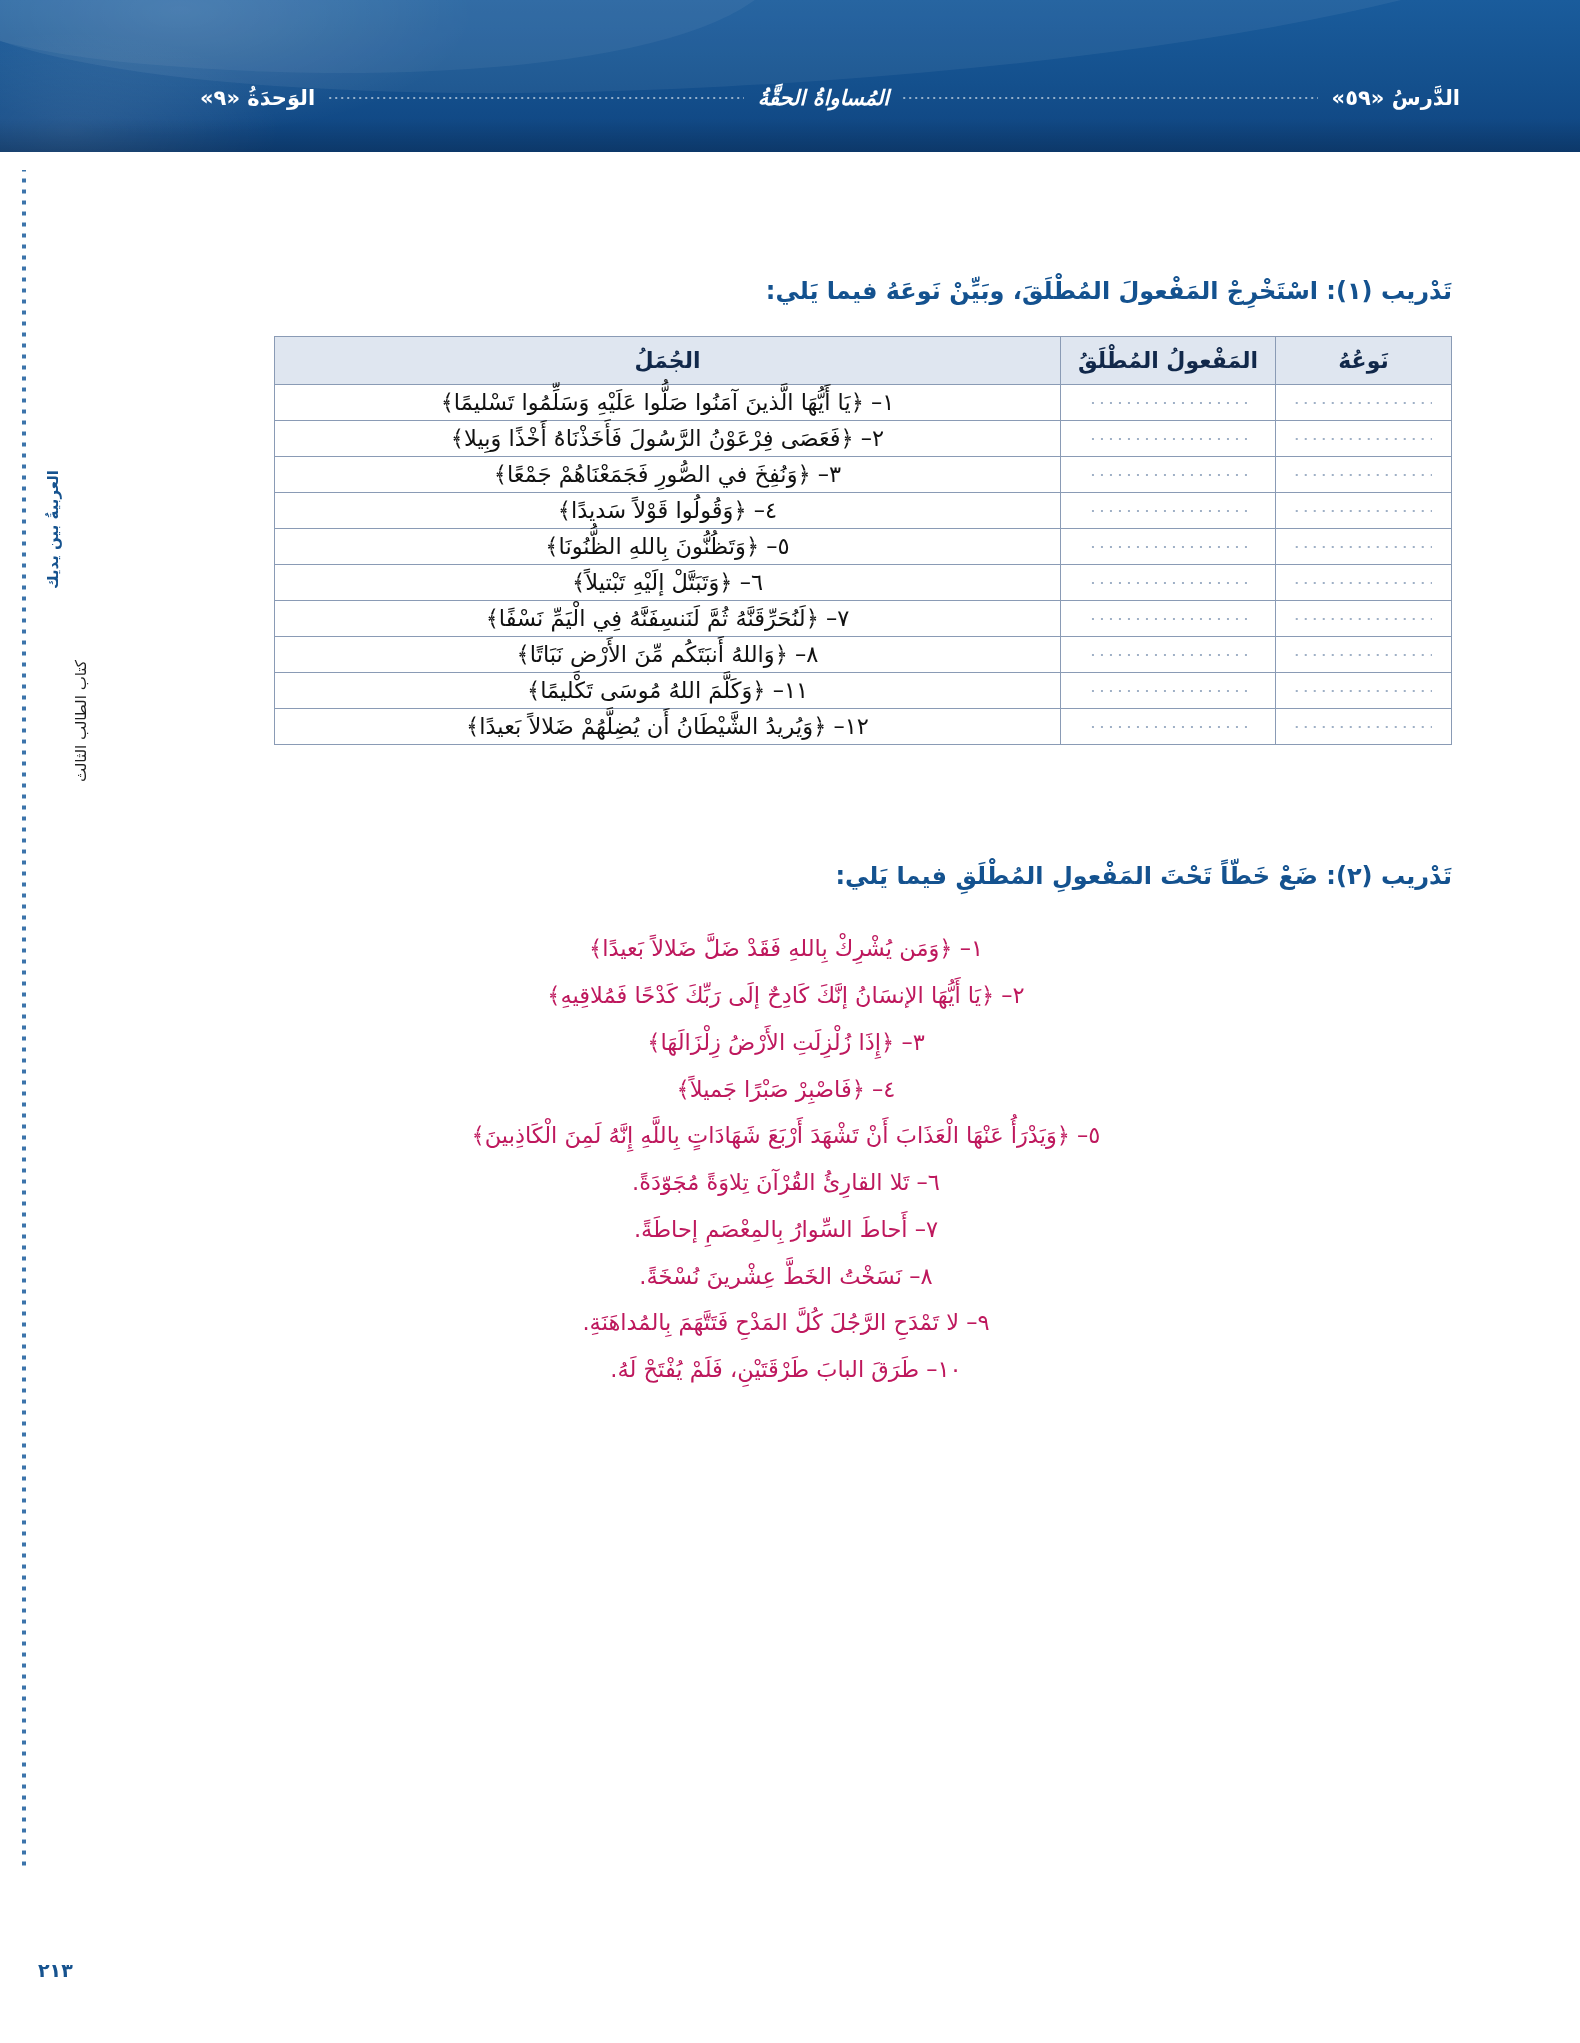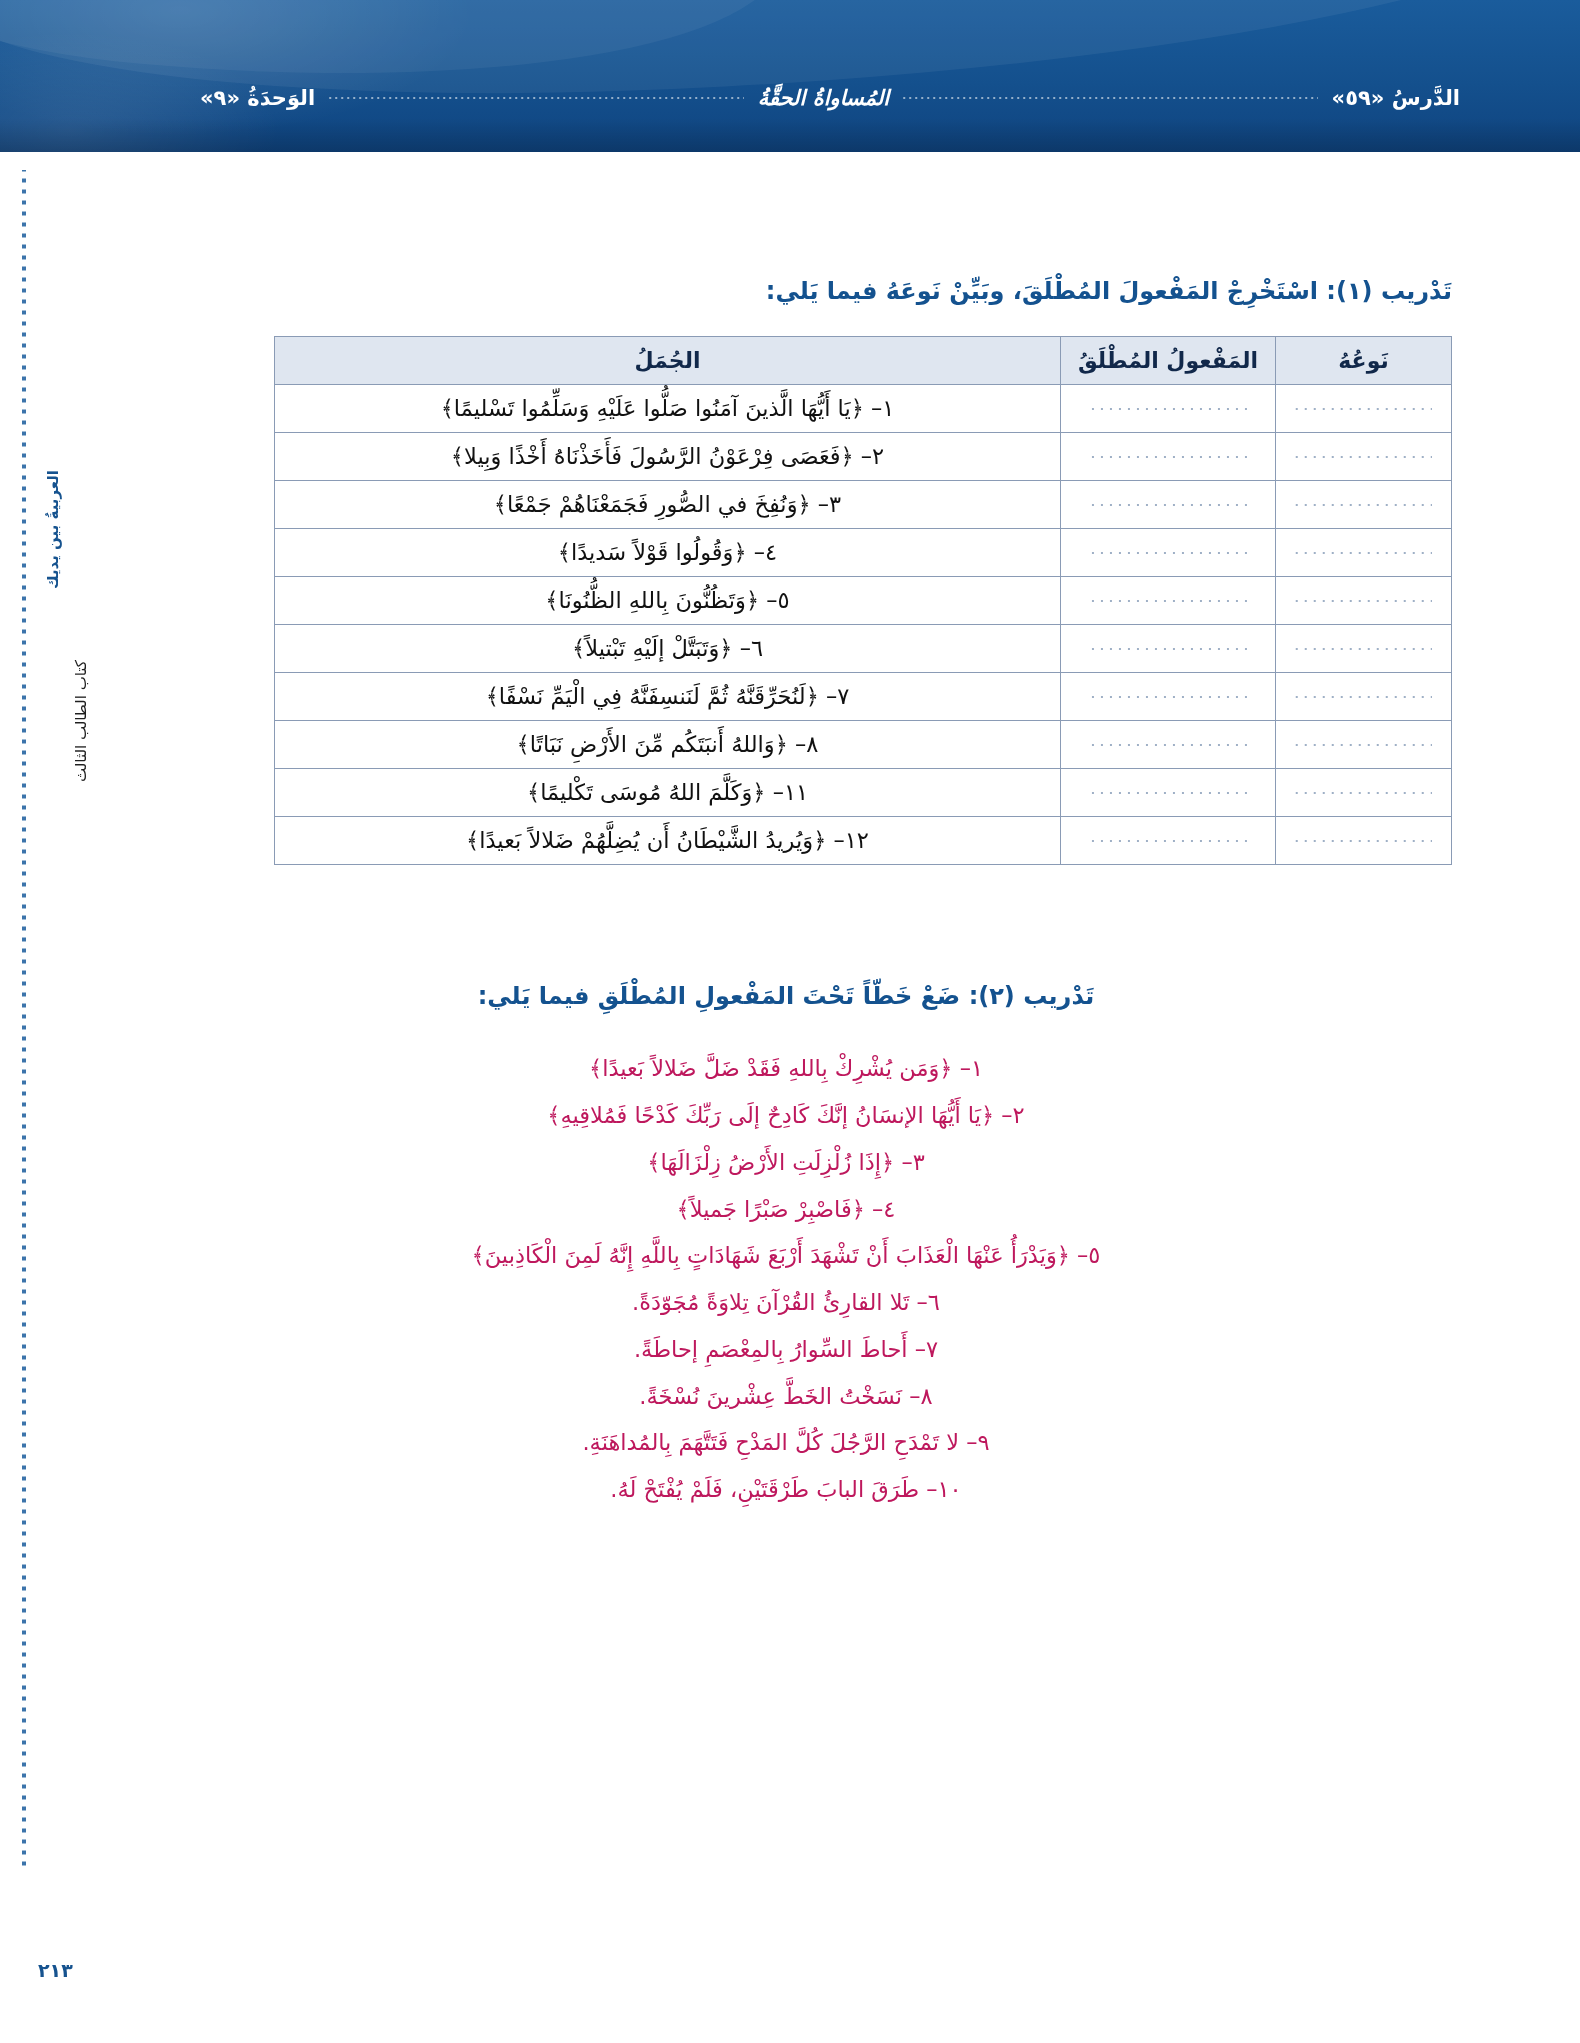--- a/index.html
+++ b/index.html
@@ -138,21 +138,21 @@
 
   .exercise-title {
     color: #14528f;
     font-weight: bold;
     font-size: 24px;
     margin: 0;
     padding: 0 48px 0 0;
     line-height: 1.6;
   }
   .ex1-title { margin-top: 120px; }
-  .ex2-title { margin-top: 0; text-align: center; }
+  .ex2-title { margin-top: 0; }
 
   
   table.jumal {
     width: 1178px;
     margin: 26px 48px 0 auto;
     border-collapse: collapse;
     border: 1.5px solid #8a9bb5;
     table-layout: fixed;
     background: #fff;
   }
@@ -161,21 +161,21 @@
     border: 1px solid #8a9bb5;
     color: #11284a;
     font-size: 22px;
     font-weight: bold;
     padding: 11px 4px;
     text-align: center;
   }
   table.jumal td {
     border: 1px solid #8a9bb5;
     padding: 0;
-    height: 48px;
+    height: 36px;
     vertical-align: middle;
   }
   td.sentence {
     text-align: center;
     font-size: 22.5px;
     color: #111;
     padding: 3px 14px 7px 14px;
     line-height: 1.5;
     white-space: nowrap;
   }

